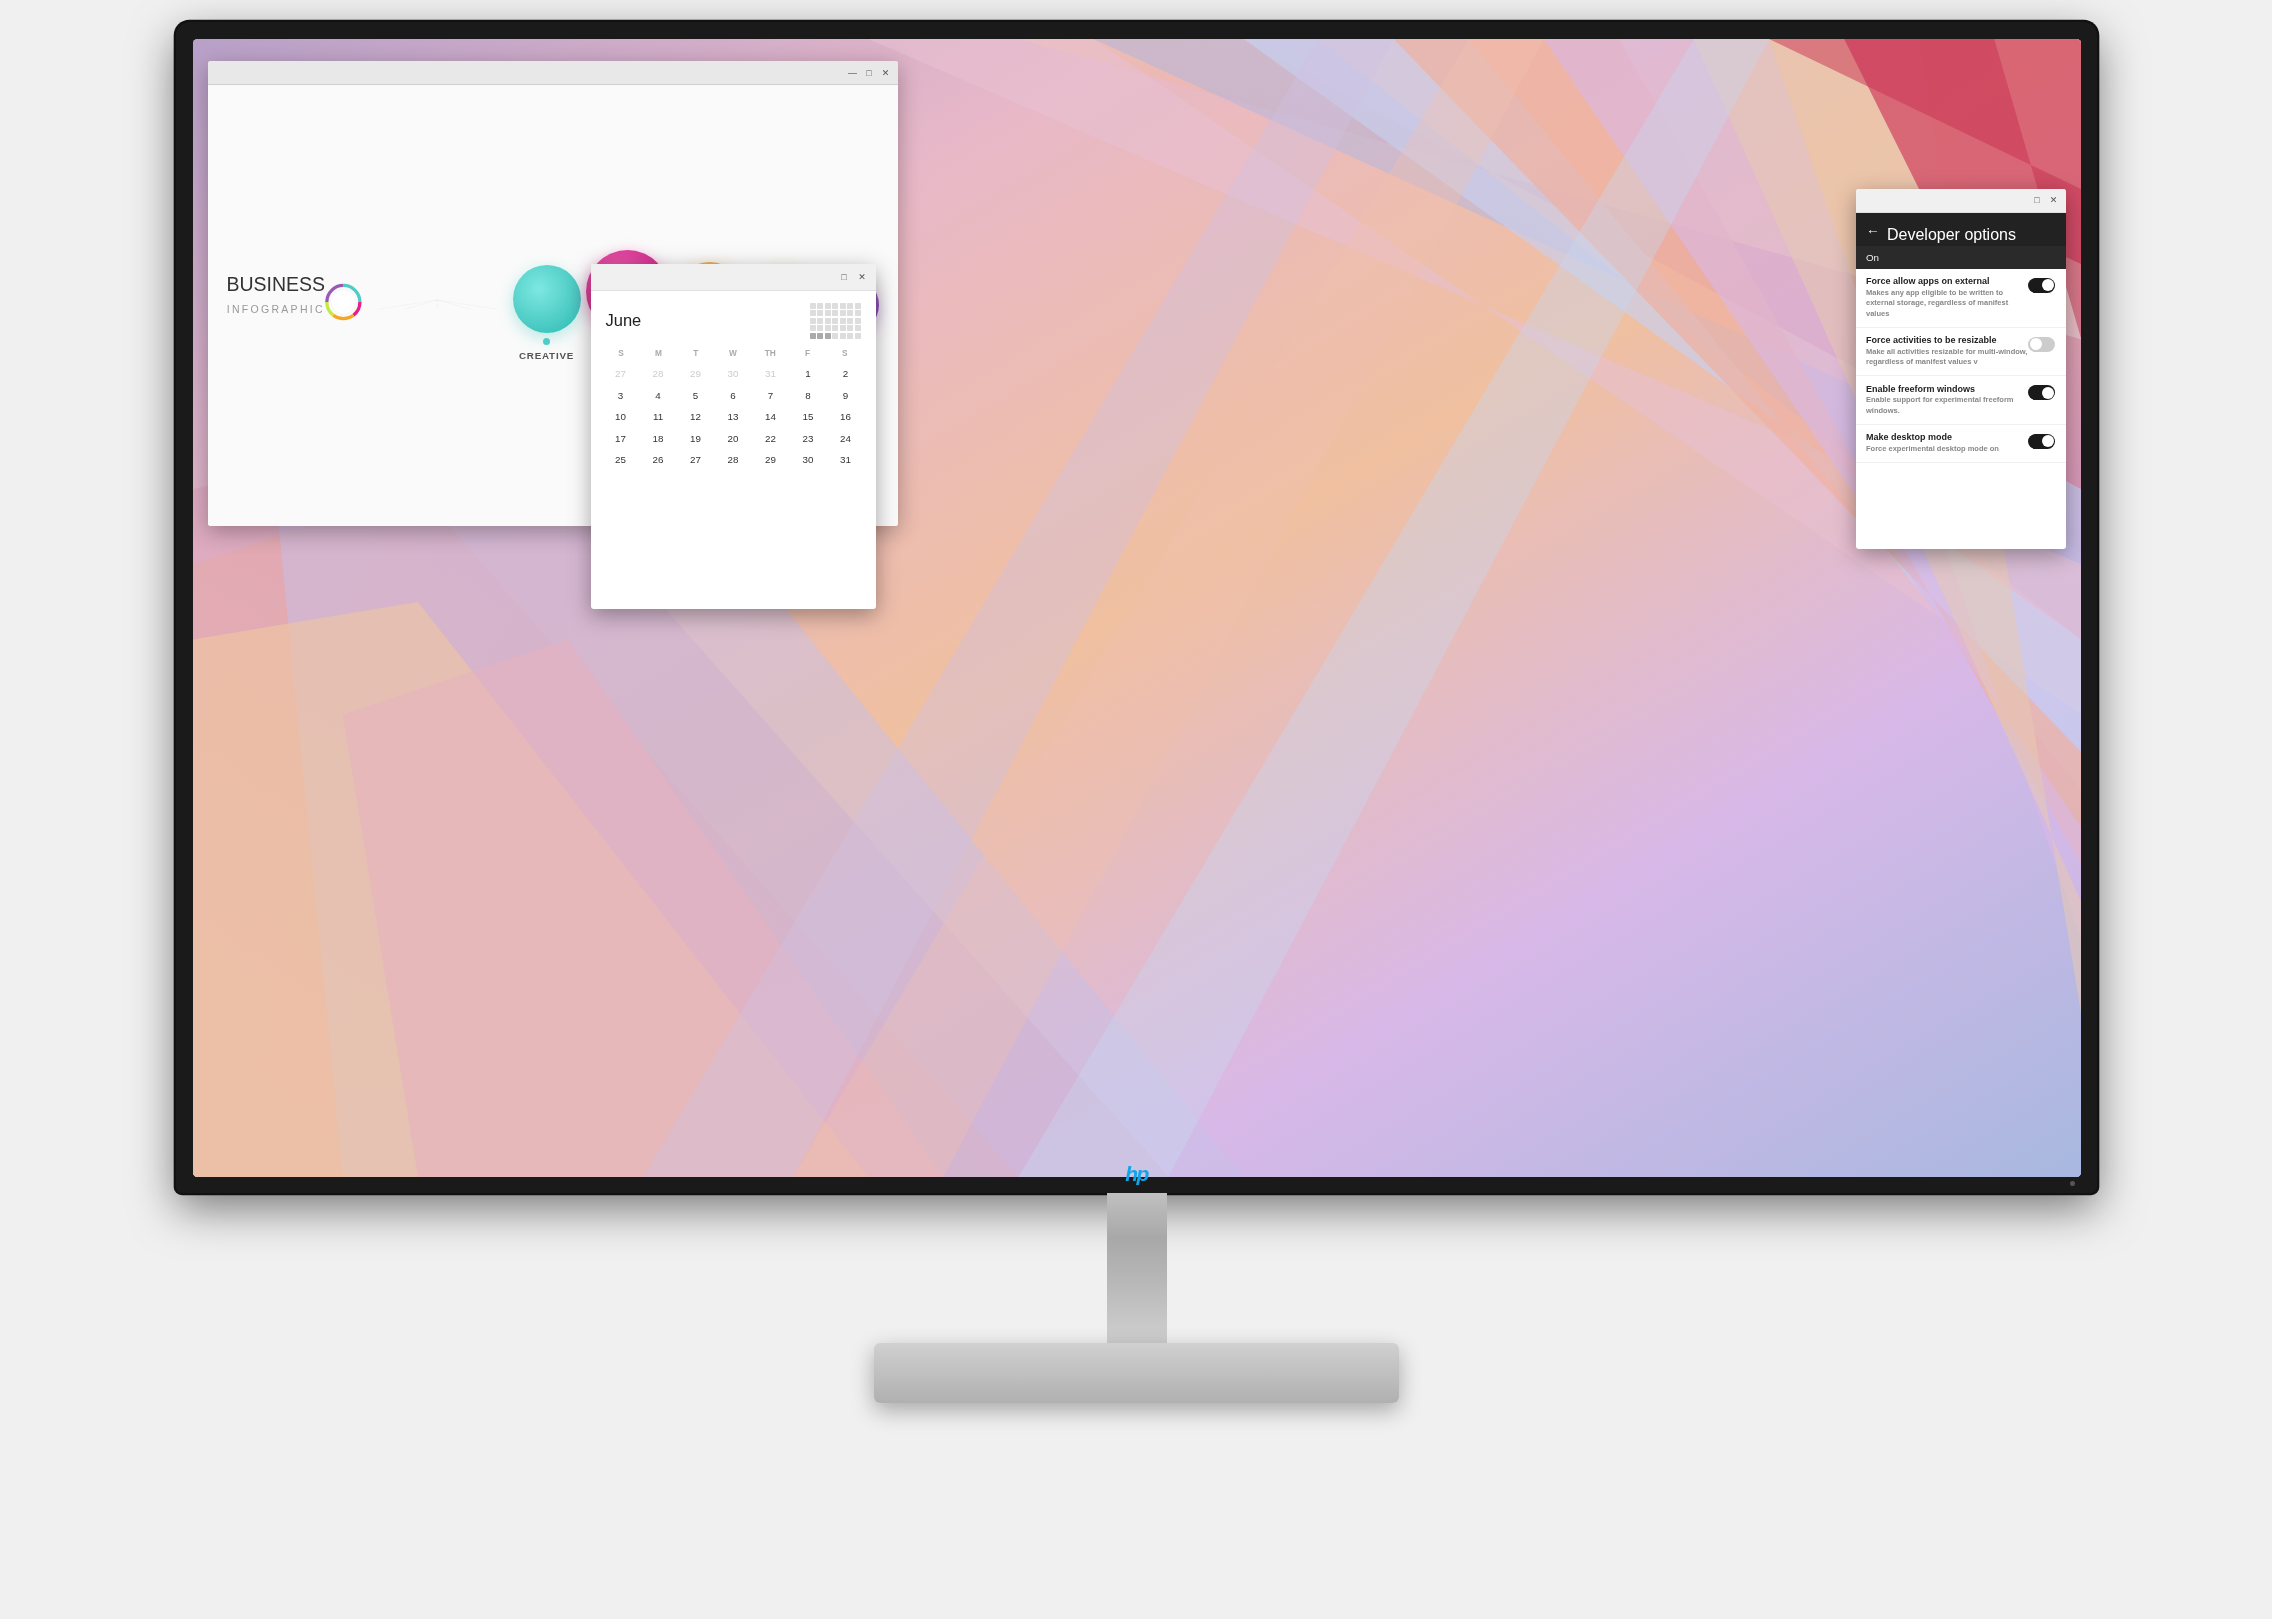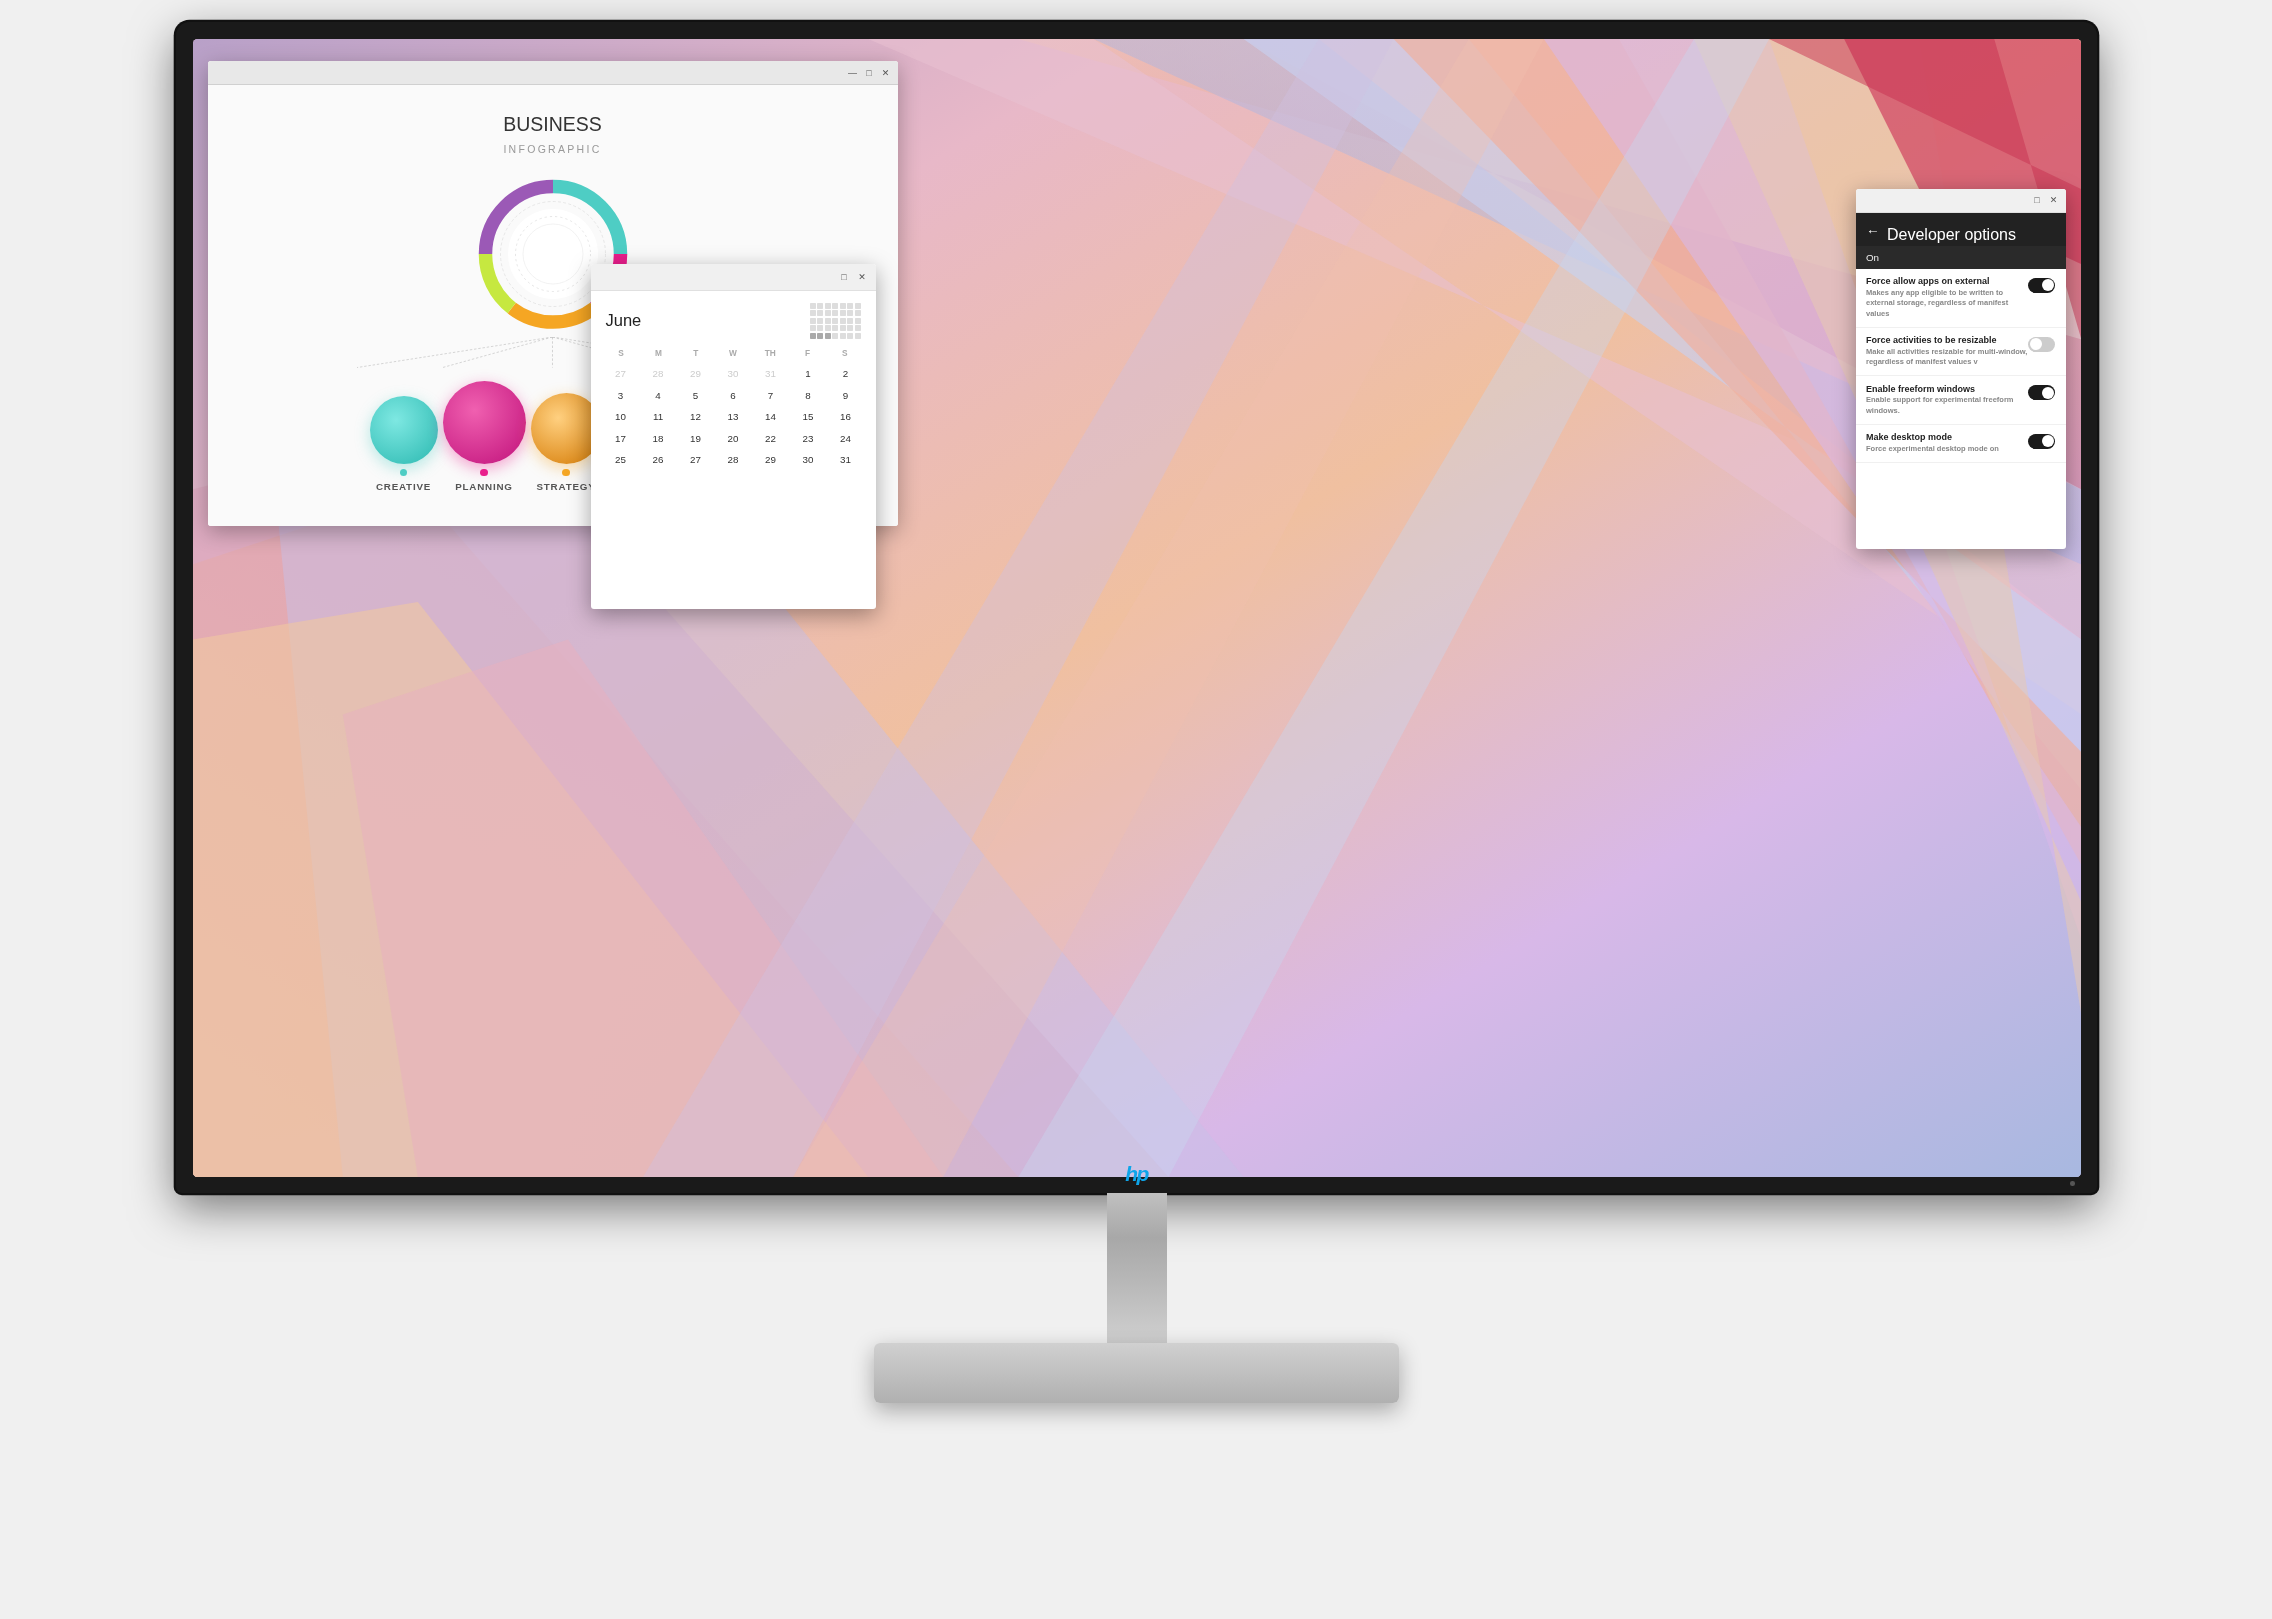--- a/index.html
+++ b/index.html
@@ -129,24 +129,24 @@
       border: none;
       cursor: pointer;
       font-size: 9px;
       color: #555;
       display: flex;
       align-items: center;
       justify-content: center;
     }
 
     .window-content {
-      padding: 27px;
+      padding: 19px;
       height: calc(100% - 24px);
       display: flex;
-      flex-direction: column;
+      flex-direction: row;
       align-items: center;
       background: #fafafa;
     }
 
     
     .infographic-title {
       font-size: 19.5px;
       font-weight: 300;
       color: #333;
       text-align: center;

